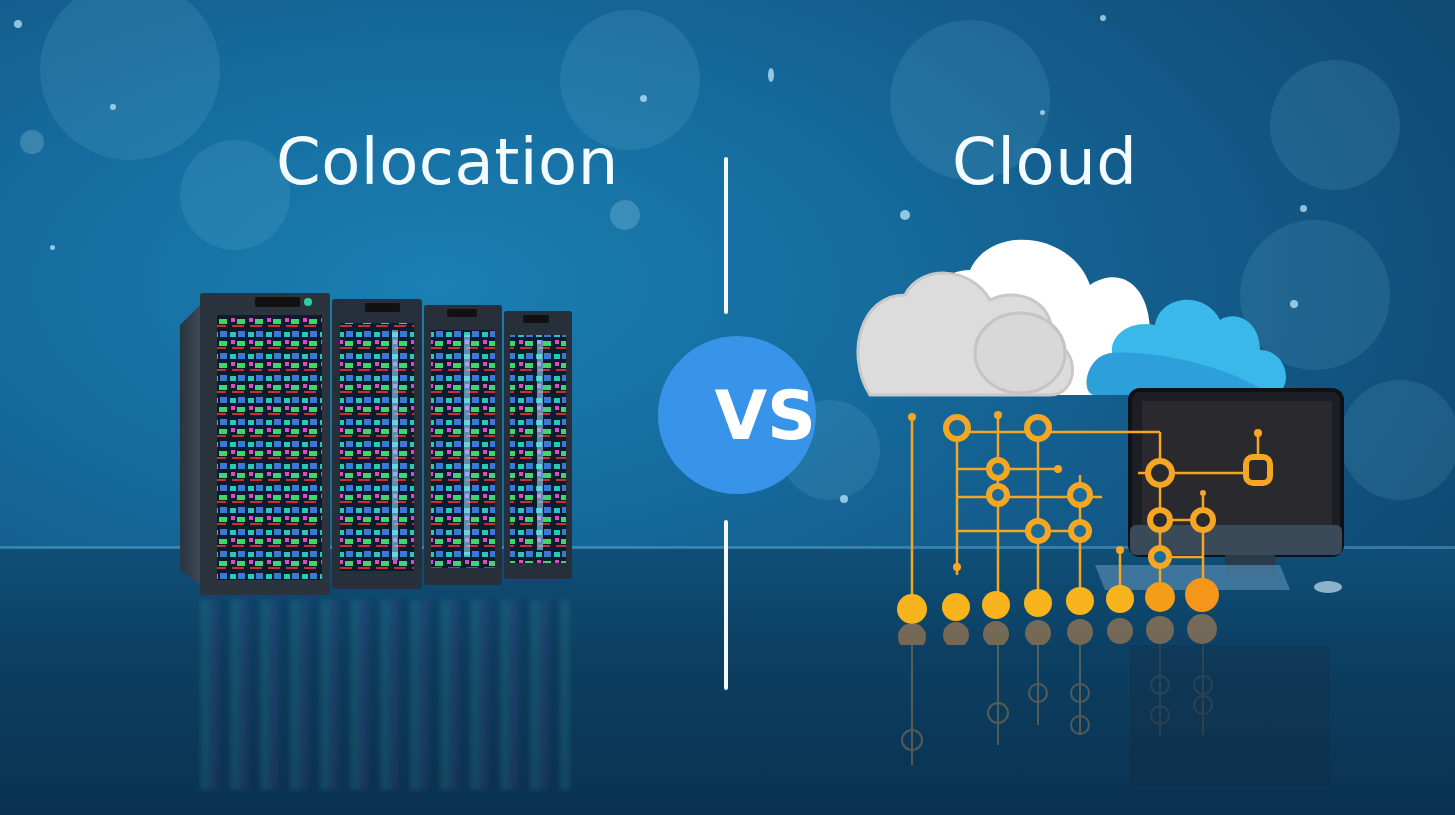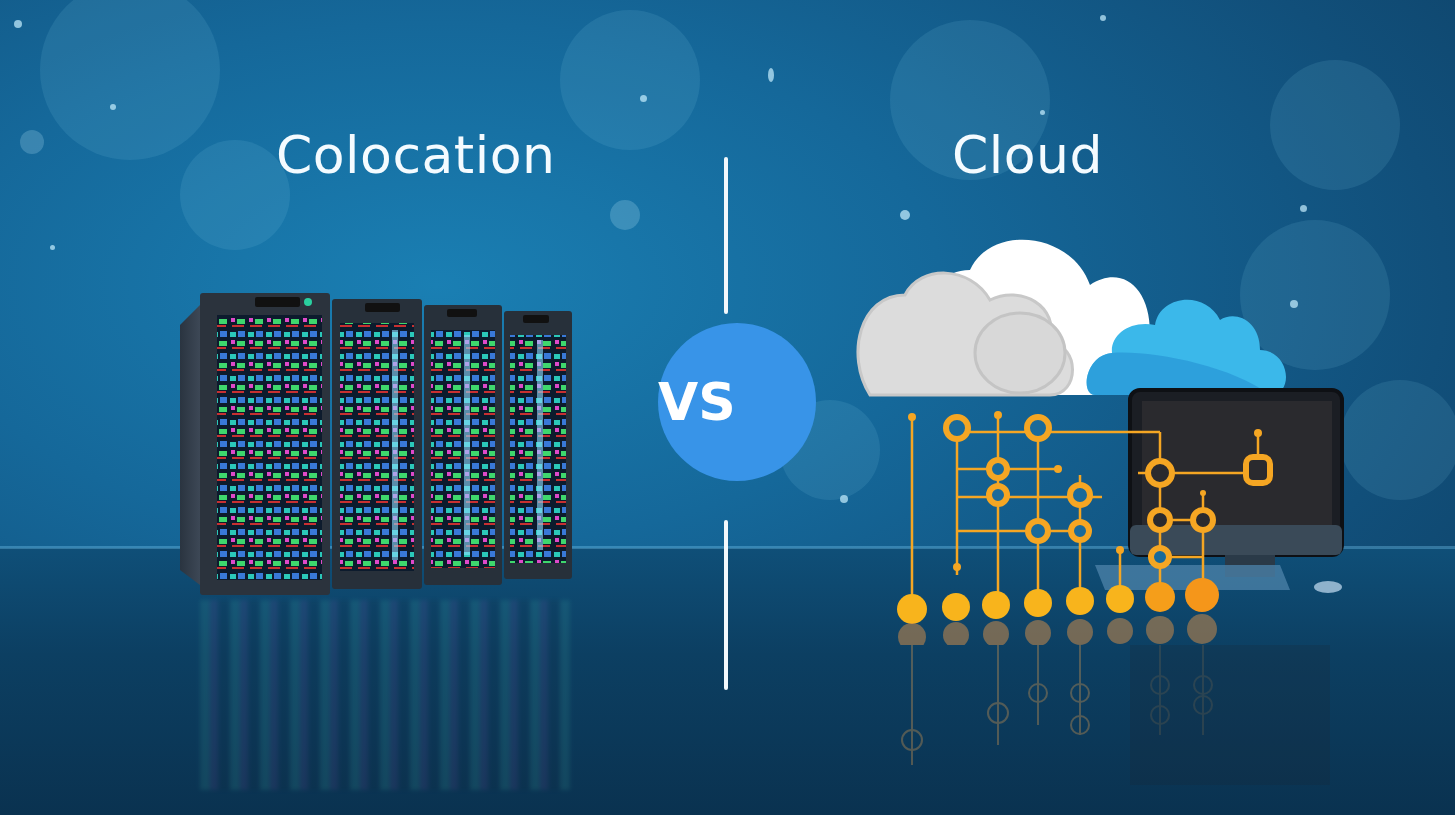--- a/index.html
+++ b/index.html
@@ -4,25 +4,25 @@
 <style>
   html,body{margin:0;padding:0;}
   body{width:1455px;height:815px;overflow:hidden;position:relative;
     background:radial-gradient(ellipse at 30% 35%, #1a7fb3 0%, #15689a 35%, #114f7a 70%, #0d3d60 100%);
     font-family:"DejaVu Sans","Liberation Sans",sans-serif;}
   .floor{position:absolute;left:0;top:548px;width:1455px;height:267px;
     background:linear-gradient(180deg,#0f4f78 0%,#0c3f62 40%,#0a3250 100%);}
   .horizon{position:absolute;left:0;top:546px;width:1455px;height:3px;background:rgba(120,200,240,0.35);}
   .bokeh{position:absolute;border-radius:50%;background:rgba(140,210,240,0.12);}
   .dot{position:absolute;border-radius:50%;background:rgba(200,240,255,0.7);}
-  .title{position:absolute;color:#f4fbff;font-size:52px;font-weight:normal;letter-spacing:0.5px;}
+  .title{position:absolute;color:#f4fbff;font-size:64px;font-weight:normal;letter-spacing:0.5px;}
   .divider{position:absolute;left:724px;width:4px;background:#f2f8fc;border-radius:2px;}
-  .vs{position:absolute;left:658px;top:323px;width:158px;height:158px;border-radius:50%;
-    background:#3894e8;display:flex;align-items:center;justify-content:flex-start;
-    color:#fff;font-weight:bold;font-size:52px;}
+  .vs{position:absolute;left:658px;top:336px;width:158px;height:158px;border-radius:50%;
+    background:#3894e8;display:flex;align-items:center;justify-content:flex-end;
+    color:#fff;font-weight:bold;font-size:68px;}
   .graphic{position:absolute;}
 </style>
 </head>
 <body>
 
 <div class="floor"></div>
 <div class="horizon"></div>
 
 <div class="bokeh" style="left:40px;top:-20px;width:180px;height:180px;"></div>
 <div class="bokeh" style="left:560px;top:10px;width:140px;height:140px;"></div>

